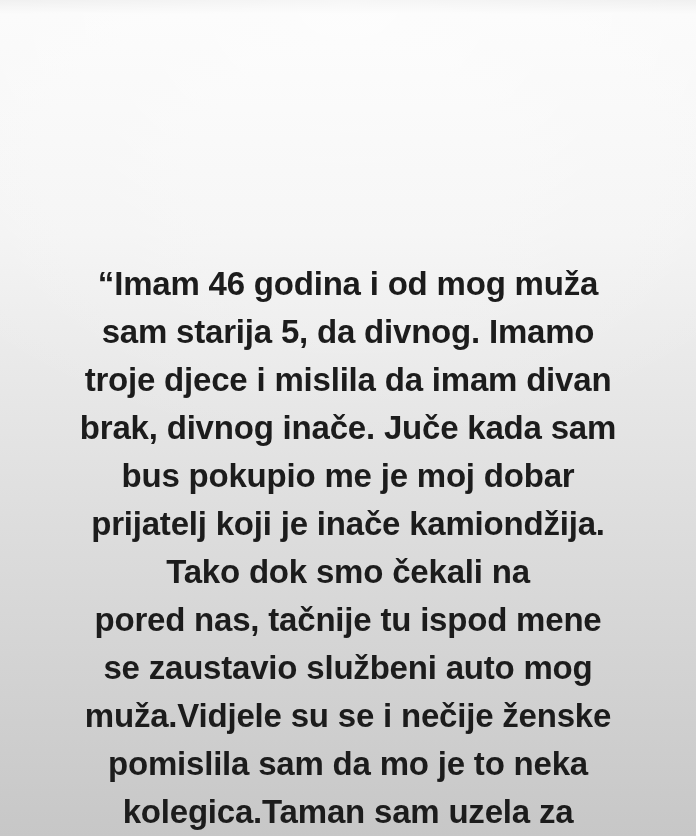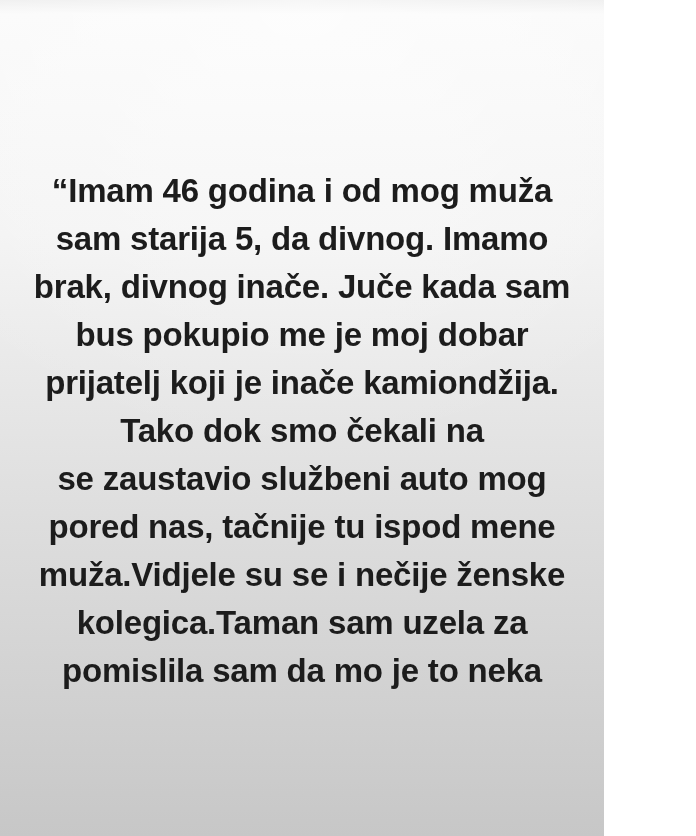--- a/index.html
+++ b/index.html
@@ -10,33 +10,33 @@
     --bg-bottom: #c7c7c7;
   }
   * { margin: 0; padding: 0; box-sizing: border-box; }
   html, body {
     width: 696px;
     height: 836px;
     overflow: hidden;
     font-family: "Liberation Sans", sans-serif;
   }
   .story-card {
-    width: 604px;
+    width: 696px;
     height: 836px;
     background:
       radial-gradient(ellipse 140% 90% at 50% 0%, rgba(255,255,255,0.55) 0%, rgba(255,255,255,0) 60%),
       linear-gradient(180deg,
         var(--bg-top-edge) 0px,
         var(--bg-top) 14px,
         #f3f3f3 28%,
         var(--bg-mid) 58%,
         var(--bg-bottom) 100%);
     display: flex;
     justify-content: center;
-    align-items: center;
+    align-items: flex-end;
   }
   .story-text {
     width: 660px;
     margin-top: 26px;
     text-align: center;
     color: var(--text-color);
     font-weight: bold;
     font-size: 33px;
     line-height: 48px;
     letter-spacing: -0.2px;
@@ -45,23 +45,24 @@
     white-space: nowrap;
   }
 </style>
 </head>
 <body>
 
 <div class="story-card">
   <div class="story-text">
     <div class="story-line">“Imam 46 godina i od mog muža</div>
     <div class="story-line">sam starija 5, da divnog. Imamo</div>
+    <div class="story-line">troje djece i mislila da imam divan</div>
     <div class="story-line">brak, divnog inače. Juče kada sam</div>
     <div class="story-line">bus pokupio me je moj dobar</div>
     <div class="story-line">prijatelj koji je inače kamiondžija.</div>
     <div class="story-line">Tako dok smo čekali na</div>
+    <div class="story-line">pored nas, tačnije tu ispod mene</div>
     <div class="story-line">se zaustavio službeni auto mog</div>
-    <div class="story-line">pored nas, tačnije tu ispod mene</div>
     <div class="story-line">muža.Vidjele su se i nečije ženske</div>
+    <div class="story-line">pomislila sam da mo je to neka</div>
     <div class="story-line">kolegica.Taman sam uzela za</div>
-    <div class="story-line">pomislila sam da mo je to neka</div>
   </div>
 </div>
 
 </body></html>

